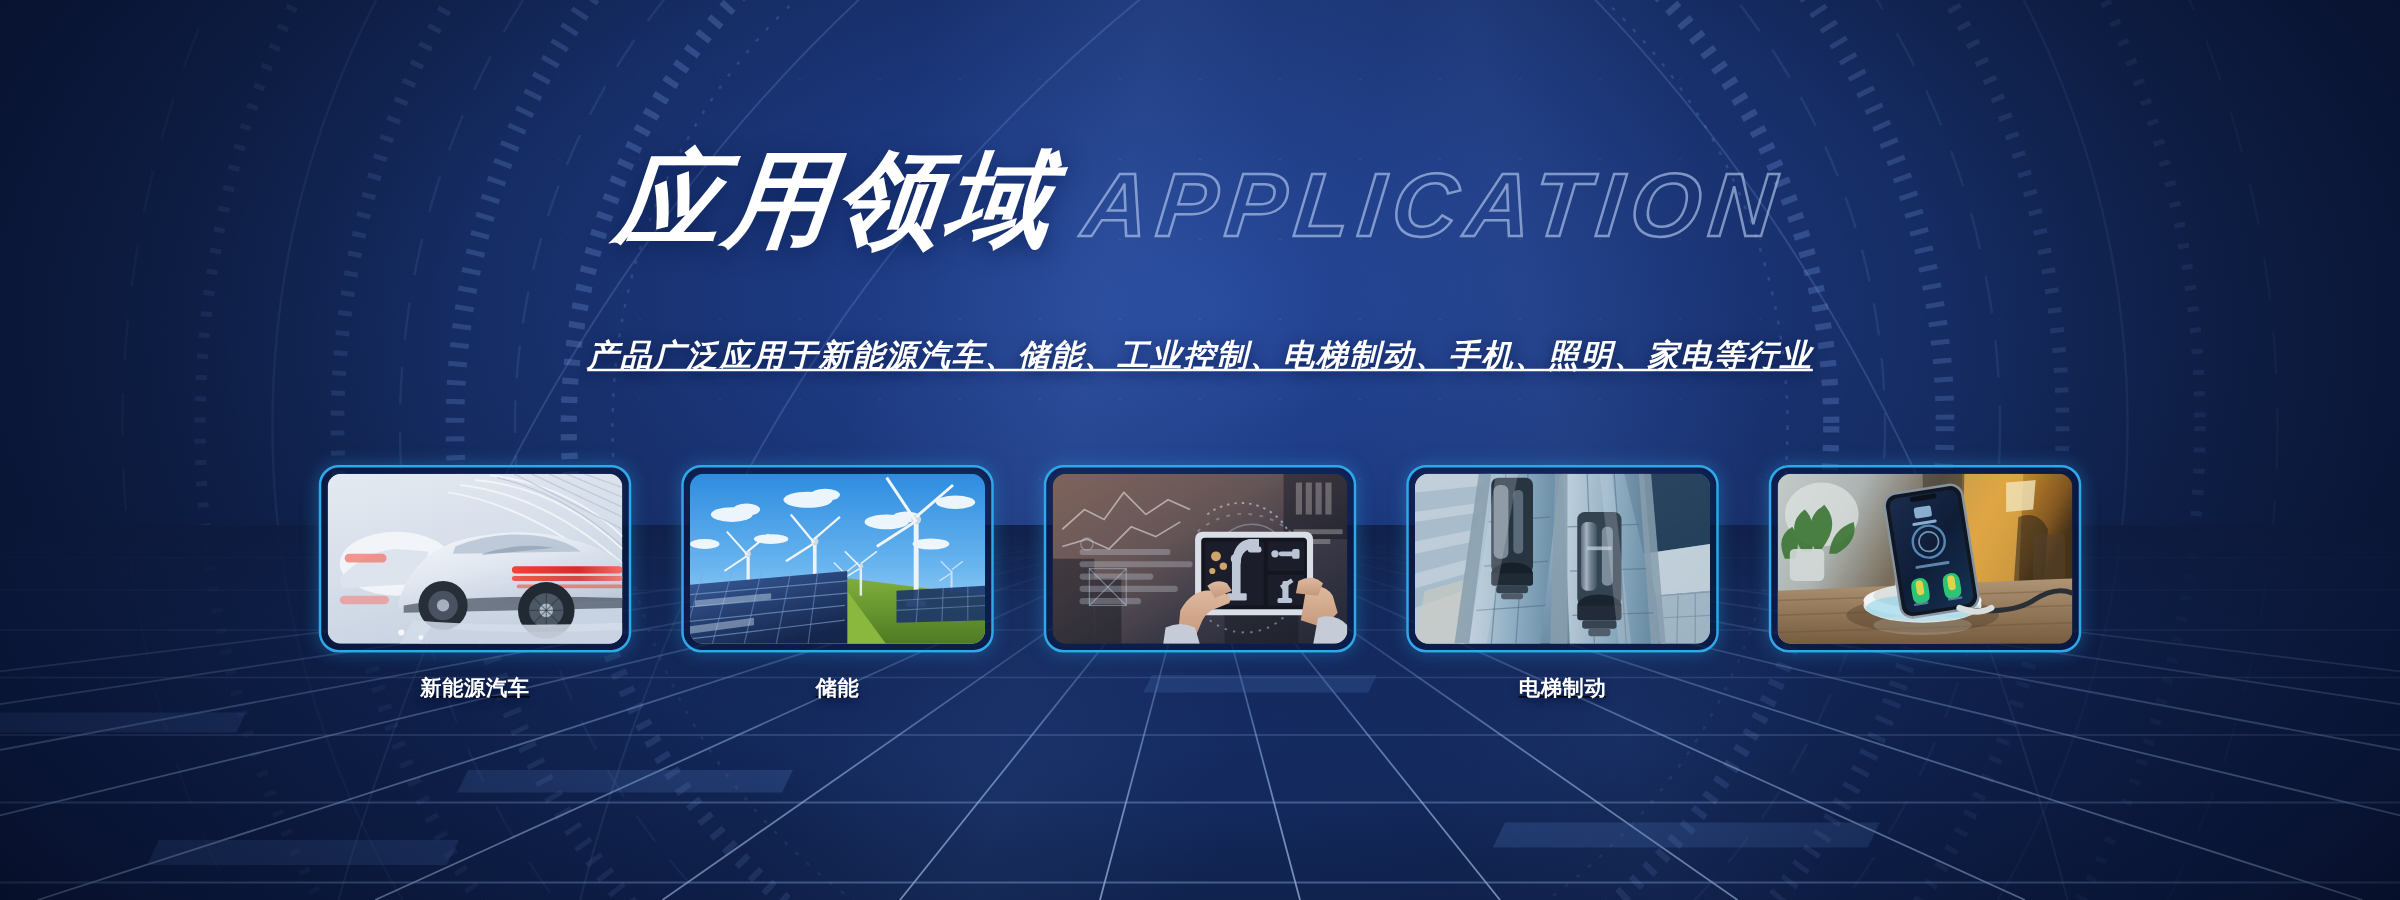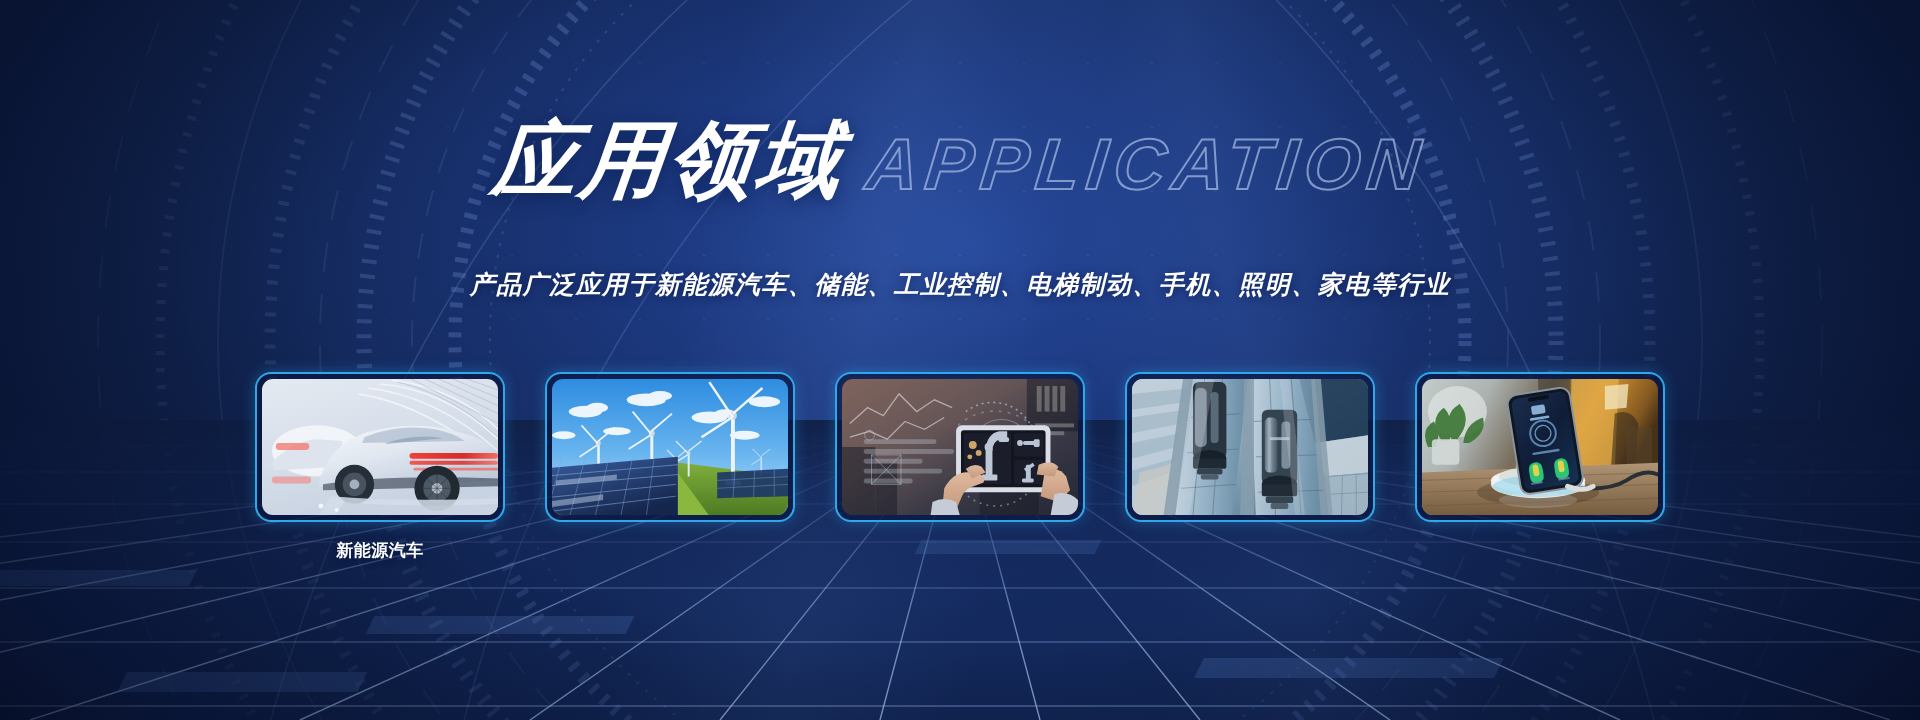--- a/index.html
+++ b/index.html
@@ -91,28 +91,29 @@
     line-height:1;
     transform:skewX(-6deg);
   }
   .subtitle{
     position:absolute; left:0; right:0; top:268px;
     text-align:center;
     font-size:25px; font-weight:bold; color:#ffffff;
     letter-spacing:1.5px;
     font-style:italic;
     text-shadow:0 2px 10px rgba(0,15,60,.6);
+    text-decoration:underline;
   }
 
   
   .cards{
     position:absolute; left:0; right:0; top:372px;
     display:flex; justify-content:center; gap:40px;
   }
-  .card{ width:250px; }
+  .card{ width:250px;text-decoration:underline; }
   .frame{
     position:relative;
     width:250px; height:150px;
     border:2px solid #2ea8ea;
     border-radius:16px;
     padding:5px;
     background:rgba(10,24,64,.55);
     box-shadow:0 0 14px rgba(46,168,234,.35), inset 0 0 10px rgba(10,22,60,.7);
   }
   .thumb{
@@ -406,20 +407,21 @@
                 <path d="M168 104 L 240 100"></path>
                   <path d="M168 112 L 240 108"></path>
                 <path d="M186 95 L 184 122"></path>
                   <path d="M206 94 L 205 121"></path>
                   <path d="M226 93 L 226 120"></path>
               </g>
             </g>
           </svg>
         </div>
       </div>
+      <div class="caption">储能</div>
     </div>
 
     <div class="card">
       <div class="frame">
         <div class="thumb">
           <svg viewBox="0 0 240 140" preserveAspectRatio="xMidYMid slice">
             <defs>
               <linearGradient id="c3bg" x1="0" y1="0" x2="1" y2="1">
                 <stop offset="0%" stop-color="#8a6a5c"></stop>
                   <stop offset="38%" stop-color="#6d5a55"></stop>
@@ -591,20 +593,21 @@
               <rect x="140" y="60" width="20" height="3" fill="#e3ecf2" opacity=".7"></rect>
             </g>
             <g fill="#ffffff" opacity=".22">
               <path d="M66 0 L 84 0 L 58 140 L 44 140 Z"></path>
               <path d="M150 0 L 160 0 L 176 140 L 166 140 Z"></path>
             </g>
             <rect width="240" height="140" fill="#1e3f66" opacity=".14"></rect>
           </svg>
         </div>
       </div>
+      <div class="caption">电梯制动</div>
     </div>
 
     <div class="card">
       <div class="frame">
         <div class="thumb">
           <svg viewBox="0 0 240 140" preserveAspectRatio="xMidYMid slice">
             <defs>
               <linearGradient id="c5bg" x1="0" y1="0" x2="1" y2="0.3">
                 <stop offset="0%" stop-color="#cfd6d2"></stop>
                   <stop offset="28%" stop-color="#b6bcb8"></stop>

